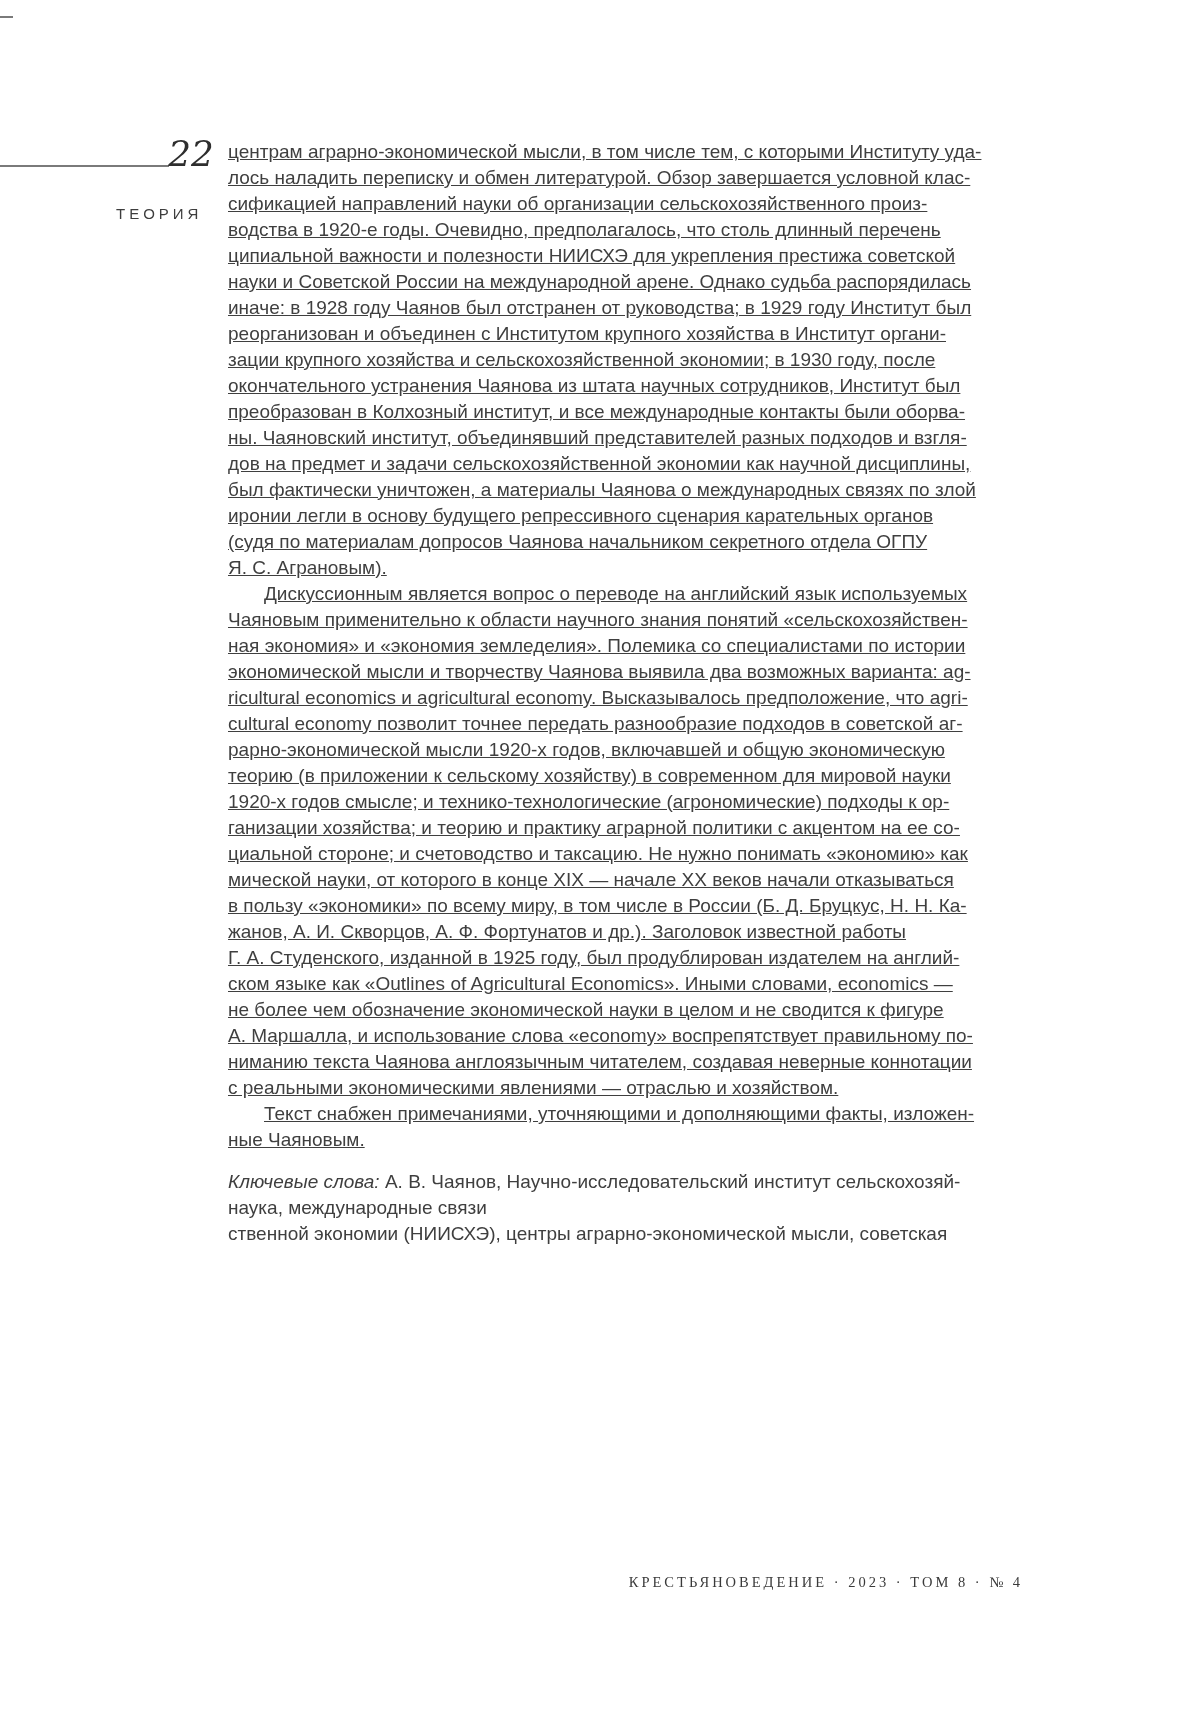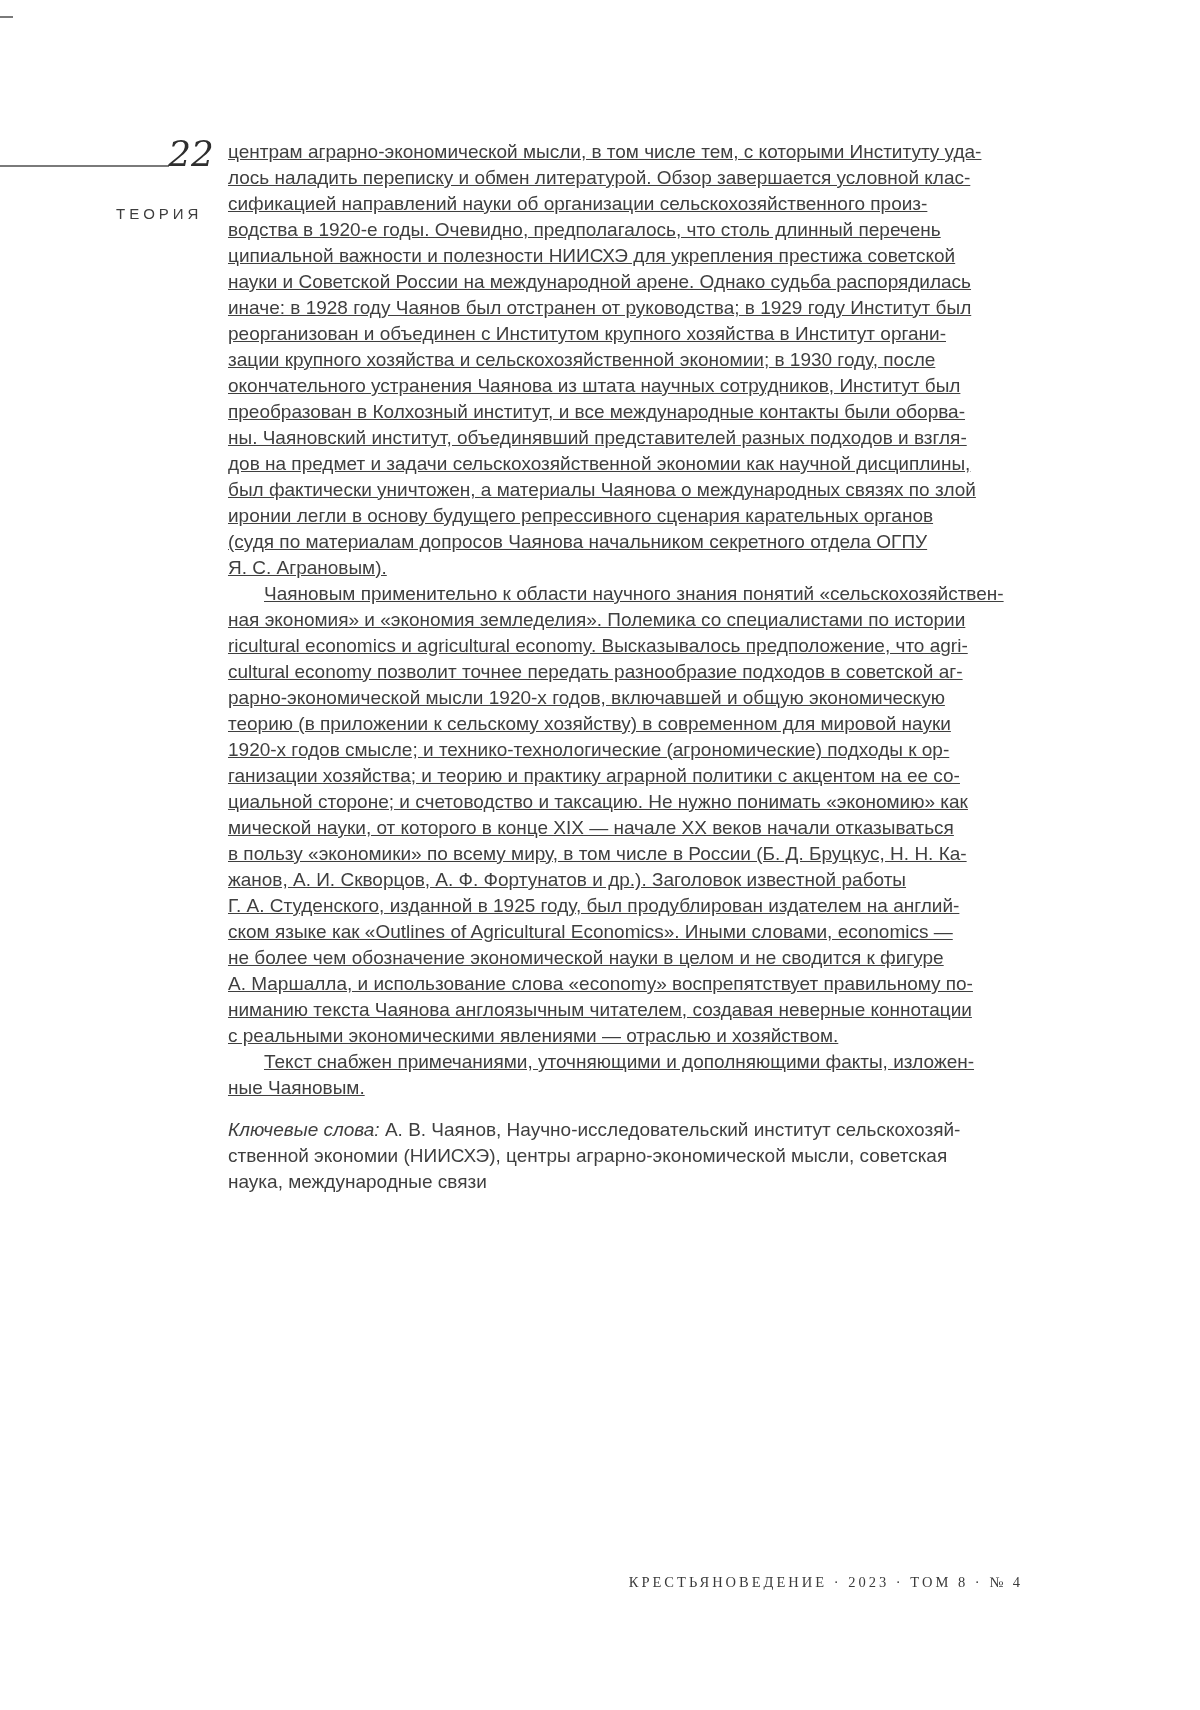--- a/index.html
+++ b/index.html
@@ -89,22 +89,24 @@
         <div class="line">преобразован в Колхозный институт, и все международные контакты были оборва-</div>
         <div class="line">ны. Чаяновский институт, объединявший представителей разных подходов и взгля-</div>
         <div class="line">дов на предмет и задачи сельскохозяйственной экономии как научной дисциплины,</div>
         <div class="line">был фактически уничтожен, а материалы Чаянова о международных связях по злой</div>
         <div class="line">иронии легли в основу будущего репрессивного сценария карательных органов</div>
         <div class="line">(судя по материалам допросов Чаянова начальником секретного отдела ОГПУ</div>
         <div class="line">Я. С. Аграновым).</div>
       </div>
 
     <div class="para indent">
+        <div class="line">Дискуссионным является вопрос о переводе на английский язык используемых</div>
         <div class="line">Чаяновым применительно к области научного знания понятий «сельскохозяйствен-</div>
         <div class="line">ная экономия» и «экономия земледелия». Полемика со специалистами по истории</div>
+        <div class="line">экономической мысли и творчеству Чаянова выявила два возможных варианта: ag-</div>
         <div class="line">ricultural economics и agricultural economy. Высказывалось предположение, что agri-</div>
         <div class="line">cultural economy позволит точнее передать разнообразие подходов в советской аг-</div>
         <div class="line">рарно-экономической мысли 1920-х годов, включавшей и общую экономическую</div>
         <div class="line">теорию (в приложении к сельскому хозяйству) в современном для мировой науки</div>
         <div class="line">1920-х годов смысле; и технико-технологические (агрономические) подходы к ор-</div>
         <div class="line">ганизации хозяйства; и теорию и практику аграрной политики с акцентом на ее со-</div>
         <div class="line">циальной стороне; и счетоводство и таксацию. Не нужно понимать «экономию» как</div>
         <div class="line">мической науки, от которого в конце XIX — начале XX веков начали отказываться</div>
         <div class="line">в пользу «экономики» по всему миру, в том числе в России (Б. Д. Бруцкус, Н. Н. Ка-</div>
         <div class="line">жанов, А. И. Скворцов, А. Ф. Фортунатов и др.). Заголовок известной работы</div>
@@ -117,22 +119,22 @@
       </div>
 
     <div class="para indent">
         <div class="line">Текст снабжен примечаниями, уточняющими и дополняющими факты, изложен-</div>
         <div class="line">ные Чаяновым.</div>
       </div>
 
     <div class="keywords">
       <div class="line"><span class="kw-label">Ключевые слова:</span><span> А. В. Чаянов, Научно-исследовательский институт сельскохозяй-</span></div>
       <div>
+          <div class="line">наука, международные связи</div>
           <div class="line">ственной экономии (НИИСХЭ), центры аграрно-экономической мысли, советская</div>
-          <div class="line">наука, международные связи</div>
         </div>
     </div>
 
   </div>
 
   <div class="page-footer">КРЕСТЬЯНОВЕДЕНИЕ · 2023 · ТОМ 8 · № 4</div>
 
 </div>
 
 </body></html>

